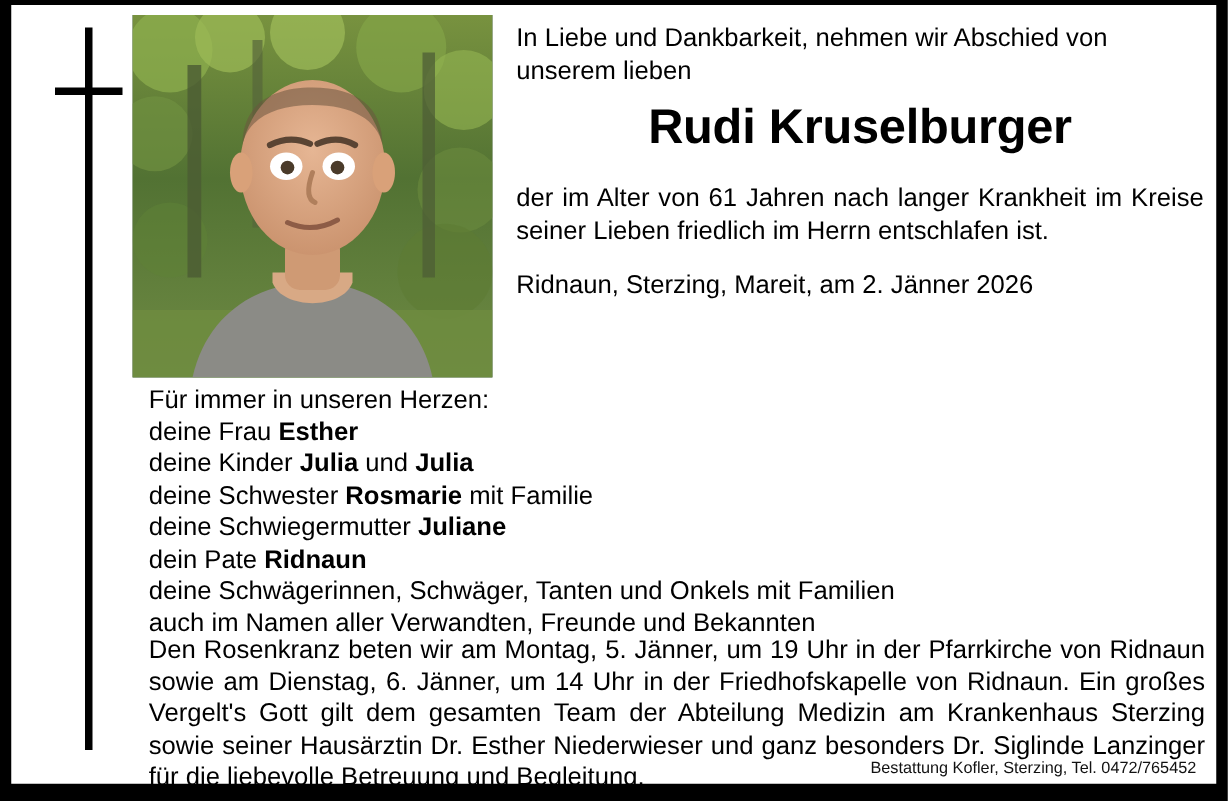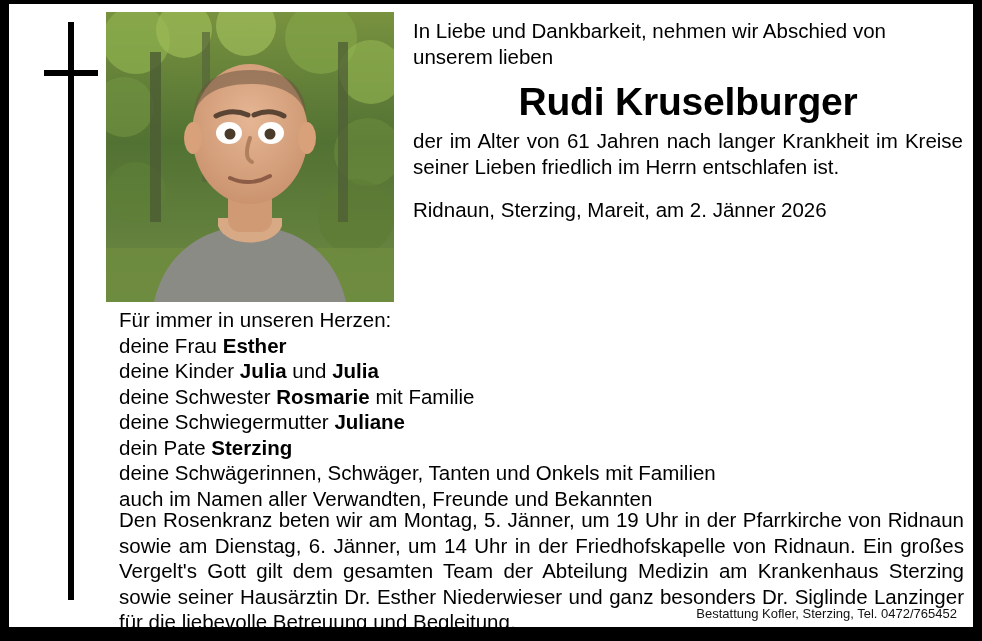--- a/index.html
+++ b/index.html
@@ -69,21 +69,21 @@
     font-size: 20.5px;
     line-height: 26px;
     text-align: left;
   }
   .deceased-name {
     font-size: 39px;
     font-weight: bold;
     letter-spacing: -0.2px;
     text-align: center;
     margin-top: 10px;
-    margin-bottom: 4px;
+    margin-bottom: 22px;
     line-height: 44px;
   }
   .para {
     font-size: 20.5px;
     line-height: 25.5px;
     text-align: justify;
     text-justify: inter-word;
   }
   .para.second { margin-top: 8px; }
   .place-date {
@@ -199,21 +199,21 @@
     <div class="para">der im Alter von 61 Jahren nach langer Krankheit im Kreise seiner Lieben friedlich im Herrn entschlafen ist.</div>
     <div class="place-date">Ridnaun, Sterzing, Mareit, am 2. Jänner 2026</div>
   </div>
 
   <div class="family">
     <div class="line">Für immer in unseren Herzen:</div>
     <div class="line"><span>deine Frau </span><b>Esther</b><span></span></div>
     <div class="line"><span>deine Kinder </span><b>Julia</b><span> und </span><b>Julia</b><span></span></div>
     <div class="line"><span>deine Schwester </span><b>Rosmarie</b><span> mit Familie</span></div>
     <div class="line"><span>deine Schwiegermutter </span><b>Juliane</b><span></span></div>
-    <div class="line"><span>dein Pate </span><b>Sterzing</b><span></span></div>
+    <div class="line"><span>dein Pate </span><b>Ridnaun</b><span></span></div>
     <div class="line"><span>deine Schwägerinnen, Schwäger, Tanten und Onkels mit Familien</span></div>
     <div class="line"><span>auch im Namen aller Verwandten, Freunde und Bekannten</span></div>
   </div>
 
   <div class="closing">Den Rosenkranz beten wir am Montag, 5. Jänner, um 19 Uhr in der Pfarrkirche von Ridnaun sowie am Dienstag, 6. Jänner, um 14 Uhr in der Friedhofskapelle von Ridnaun. Ein großes Vergelt's Gott gilt dem gesamten Team der Abteilung Medizin am Krankenhaus Sterzing sowie seiner Hausärztin Dr. Esther Niederwieser und ganz besonders Dr. Siglinde Lanzinger für die liebevolle Betreuung und Begleitung.</div>
 
   <div class="footer">Bestattung Kofler, Sterzing, Tel. 0472/765452</div>
 
 </div>
 

